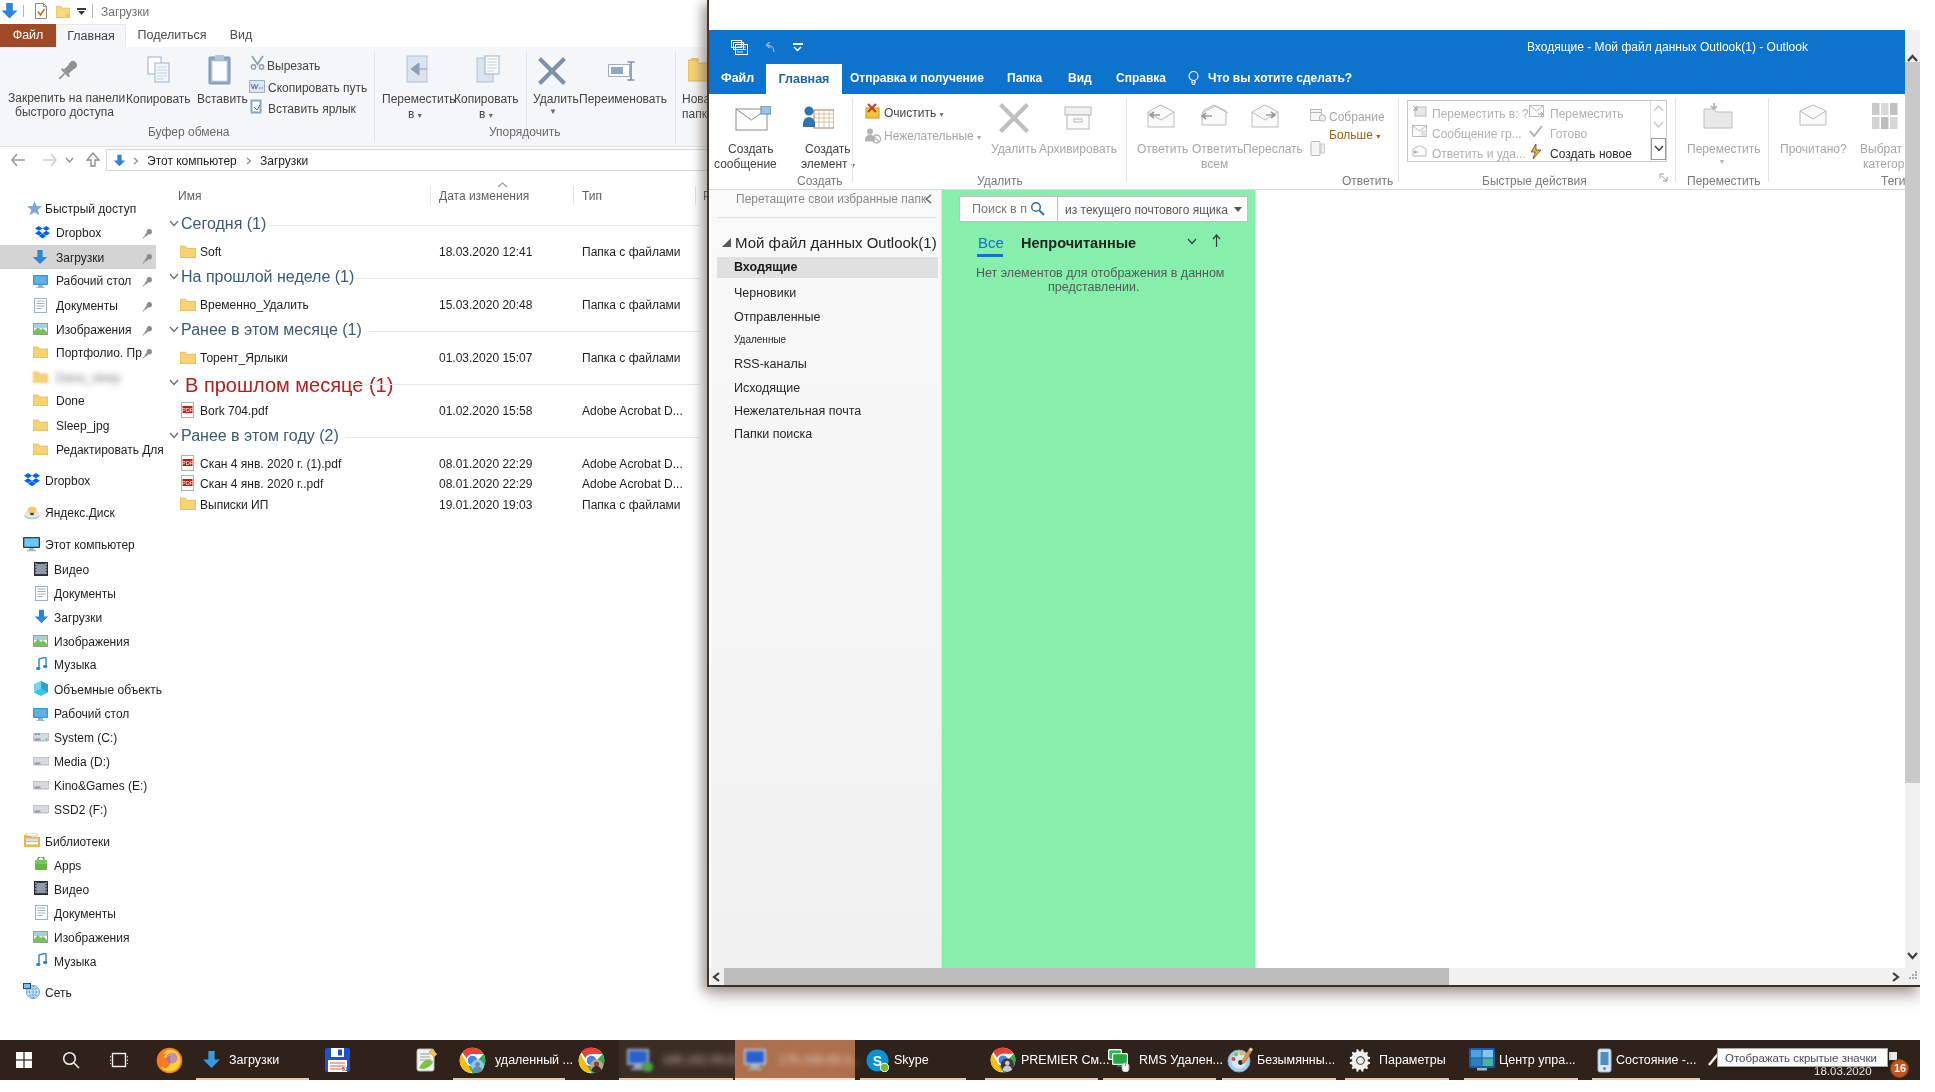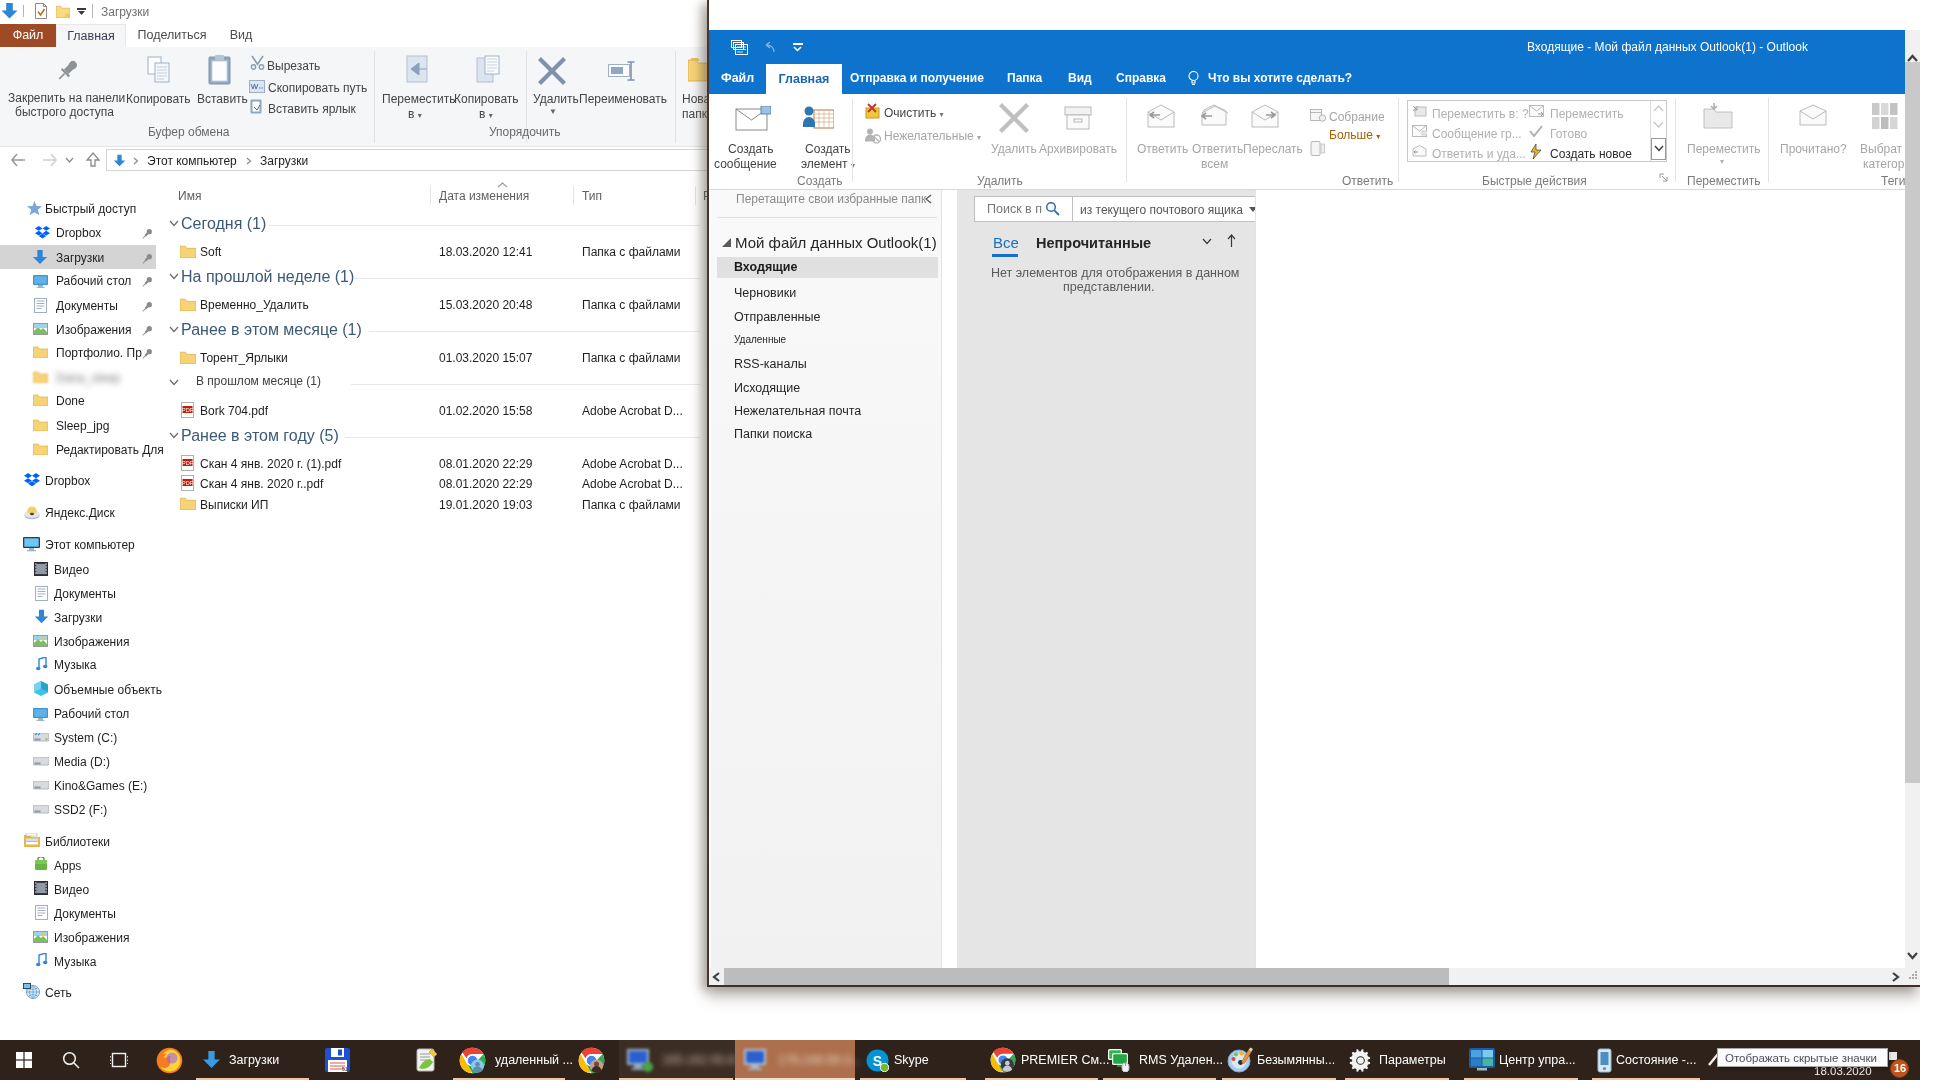--- a/index.html
+++ b/index.html
@@ -433,34 +433,34 @@
     <div class="a" style="left:201px;top:145px;width:331px;height:1px;background:#e8e8e8"></div>
     <svg class="a" style="left:12px;top:164px" width="16" height="14" viewBox="0 0 15 13">
         <path d="M0 2h5l1.5 2H15v9H0z" fill="#f7d377" stroke="#d9a93c" stroke-width=".6"></path>
       </svg>
     <div class="a nw" style="left:32px;top:165px">Торент_Ярлыки</div>
     <div class="a nw" style="left:271px;top:165px">01.03.2020 15:07</div>
     <div class="a nw" style="left:414px;top:165px">Папка с файлами</div>
     <svg class="a" style="left:1px;top:193px" width="10" height="7" viewBox="0 0 10 7">
         <path d="M1 1l4 4.5L9 1" stroke="#6a6a6a" fill="none" stroke-width="1.2"></path>
       </svg>
-    <div class="a nw" style="left:28px;top:188px;font-size:12px;color:#404040">В прошлом месяце (1)</div>
+    <div class="a nw" style="left:17px;top:188px;font-size:20px;color:#b91c1c">В прошлом месяце (1)</div>
     <div class="a" style="left:183px;top:198px;width:349px;height:1px;background:#e8e8e8"></div>
     <svg class="a" style="left:13px;top:216px" width="13" height="16" viewBox="0 0 13 16">
         <rect x="0.5" y="0.5" width="12" height="15" fill="#fff" stroke="#b0b0b0"></rect>
         <rect x="1.5" y="4" width="10" height="7" fill="#c11e07"></rect>
         <text x="6.5" y="9.8" font-size="5.5" fill="#fff" text-anchor="middle" font-family="Liberation Sans">PDF</text>
       </svg>
     <div class="a nw" style="left:32px;top:218px">Bork 704.pdf</div>
     <div class="a nw" style="left:271px;top:218px">01.02.2020 15:58</div>
     <div class="a nw" style="left:414px;top:218px">Adobe Acrobat D...</div>
     <svg class="a" style="left:1px;top:246px" width="10" height="7" viewBox="0 0 10 7">
         <path d="M1 1l4 4.5L9 1" stroke="#6a6a6a" fill="none" stroke-width="1.2"></path>
       </svg>
-    <div class="a nw" style="left:13px;top:241px;font-size:16px;color:#3c5a78">Ранее в этом году (5)</div>
+    <div class="a nw" style="left:13px;top:241px;font-size:16px;color:#3c5a78">Ранее в этом году (2)</div>
     <div class="a" style="left:177px;top:251px;width:355px;height:1px;background:#e8e8e8"></div>
     <svg class="a" style="left:13px;top:269px" width="13" height="16" viewBox="0 0 13 16">
         <rect x="0.5" y="0.5" width="12" height="15" fill="#fff" stroke="#b0b0b0"></rect>
         <rect x="1.5" y="4" width="10" height="7" fill="#c11e07"></rect>
         <text x="6.5" y="9.8" font-size="5.5" fill="#fff" text-anchor="middle" font-family="Liberation Sans">PDF</text>
       </svg>
     <div class="a nw" style="left:32px;top:271px">Скан 4 янв. 2020 г. (1).pdf</div>
     <div class="a nw" style="left:271px;top:271px">08.01.2020 22:29</div>
     <div class="a nw" style="left:414px;top:271px">Adobe Acrobat D...</div>
     <svg class="a" style="left:13px;top:289px" width="13" height="16" viewBox="0 0 13 16">
@@ -687,21 +687,21 @@
     <div class="a nw" style="left:23px;top:96px;font-size:12.5px;color:#262626">Черновики</div>
     <div class="a nw" style="left:23px;top:120px;font-size:12.5px;color:#262626">Отправленные</div>
     <div class="a nw" style="left:23px;top:144px;font-size:10px;color:#262626">Удаленные</div>
     <div class="a nw" style="left:23px;top:167px;font-size:12.5px;color:#262626">RSS-каналы</div>
     <div class="a nw" style="left:23px;top:191px;font-size:12.5px;color:#262626">Исходящие</div>
     <div class="a nw" style="left:23px;top:214px;font-size:12.5px;color:#262626">Нежелательная почта</div>
     <div class="a nw" style="left:23px;top:237px;font-size:12.5px;color:#262626">Папки поиска</div>
   </div>
   <div class="a" style="left:232px;top:190px;width:1px;height:779px;background:#e3e3e3"></div>
 
-  <div class="a" id="omsg" style="left:248px;top:190px;width:313px;height:779px;background:#e5e5e5">
+  <div class="a" id="omsg" style="left:233px;top:190px;width:313px;height:779px;background:#86efac">
     <div class="a" style="left:17px;top:6px;width:289px;height:26px;border:1px solid #bfbfbf;background:#fff"></div>
     <div class="a" style="left:115px;top:6px;width:1px;height:26px;background:#bfbfbf"></div>
     <div class="a nw" style="left:30px;top:12px;font-size:12.5px;color:#777">Поиск в п</div>
     <svg class="a" style="left:88px;top:11px" width="15" height="15" viewBox="0 0 15 15">
         <circle cx="6" cy="6" r="4.3" fill="none" stroke="#2b6cb0" stroke-width="1.5"></circle>
         <path d="M9.3 9.3L14 14" stroke="#2b6cb0" stroke-width="1.8"></path>
       </svg>
     <div class="a nw" style="left:123px;top:13px;font-size:12px;color:#555">из текущего почтового ящика</div>
     <svg class="a" style="left:292px;top:17px" width="8" height="5" viewBox="0 0 8 5">
         <path d="M0 0l4 5 4-5z" fill="#555"></path>

